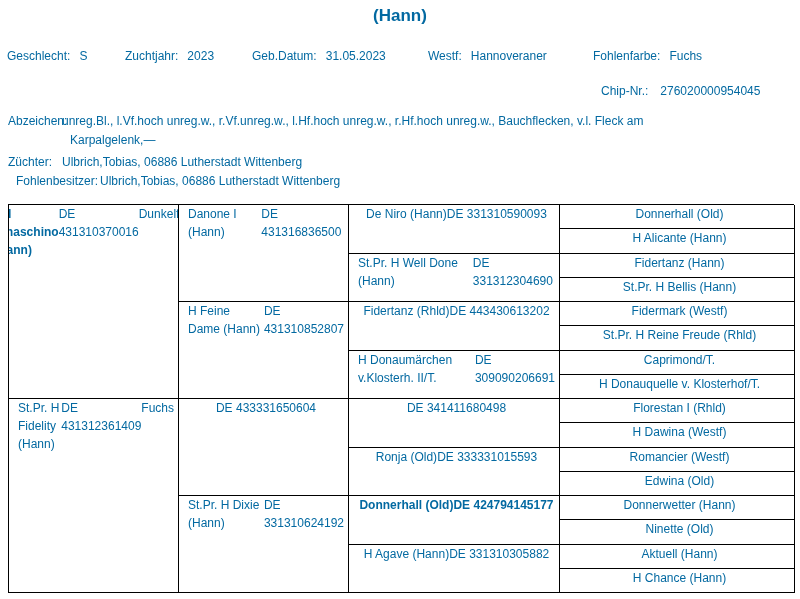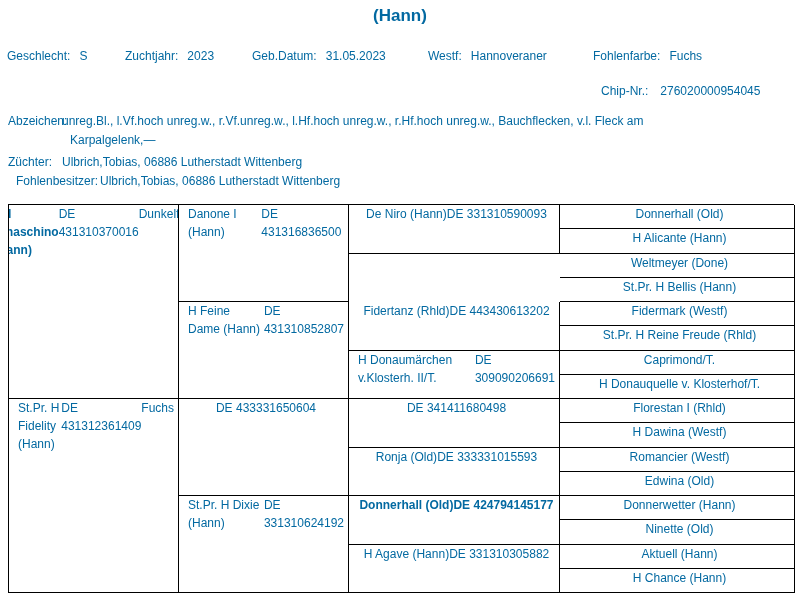--- a/index.html
+++ b/index.html
@@ -92,20 +92,24 @@
     </div>
     <div class="cell" style="grid-column:2; grid-row:13 / span 4">
       <div class="name">St.Pr. H Dixie (Hann)</div>
       <div class="reg">DE 331310624192</div>
     </div>
 
     <div class="cell" style="grid-column:3; grid-row:1 / span 2">
       <div class="name">De Niro (Hann)</div>
       <div class="reg">DE 331310590093</div>
     </div>
+    <div class="cell" style="grid-column:3; grid-row:3 / span 2">
+      <div class="name">St.Pr. H Well Done (Hann)</div>
+      <div class="reg">DE 331312304690</div>
+    </div>
     <div class="cell" style="grid-column:3; grid-row:5 / span 2">
       <div class="name">Fidertanz (Rhld)</div>
       <div class="reg">DE 443430613202</div>
     </div>
     <div class="cell" style="grid-column:3; grid-row:7 / span 2">
       <div class="name">H Donaumärchen v.Klosterh. II/T.</div>
       <div class="reg">DE 309090206691</div>
     </div>
     <div class="cell" style="grid-column:3; grid-row:9 / span 2">
       <div class="reg">DE 341411680498</div>
@@ -123,21 +127,21 @@
       <div class="reg">DE 331310305882</div>
     </div>
 
     <div class="cell" style="grid-column:4; grid-row:1">
         <div class="name">Donnerhall (Old)</div>
       </div>
     <div class="cell" style="grid-column:4; grid-row:2">
         <div class="name">H Alicante (Hann)</div>
       </div>
     <div class="cell" style="grid-column:4; grid-row:3">
-        <div class="name">Weltmeyer (Done)</div>
+        <div class="name">Fidertanz (Hann)</div>
       </div>
     <div class="cell" style="grid-column:4; grid-row:4">
         <div class="name">St.Pr. H Bellis (Hann)</div>
       </div>
     <div class="cell" style="grid-column:4; grid-row:5">
         <div class="name">Fidermark (Westf)</div>
       </div>
     <div class="cell" style="grid-column:4; grid-row:6">
         <div class="name">St.Pr. H Reine Freude (Rhld)</div>
       </div>

